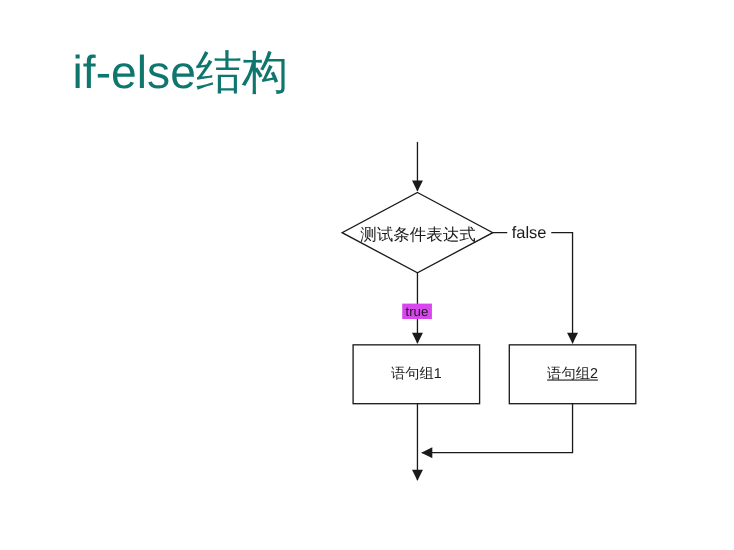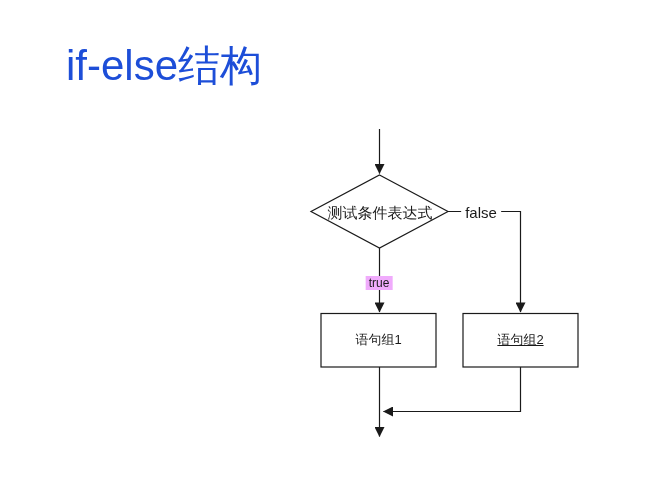--- a/index.html
+++ b/index.html
@@ -17,21 +17,21 @@
     color: #1a1a1a;
   }
   .title {
     position: absolute;
     left: 66px;
     top: 38px;
     margin: 0;
     font-size: 42px;
     font-weight: 500;
     letter-spacing: 0px;
-    color: #1d4ed8;
+    color: #0f766e;
     font-family: "Liberation Sans", "DejaVu Sans", sans-serif;
   }
   .diagram {
     position: absolute;
     inset: 0;
   }
   .diagram svg {
     position: absolute;
     left: 0;
     top: 0;
@@ -45,21 +45,21 @@
     left: 320px;
     top: 204px;
     width: 120px;
     text-align: center;
     font-size: 15px;
   }
   .lbl-true {
     left: 379px;
     top: 283px;
     transform: translate(-50%, -50%);
-    background: #f0abfc;
+    background: #d946ef;
     padding: 0 3px;
     font-size: 12px;
   }
   .lbl-false {
     left: 481px;
     top: 212px;
     transform: translate(-50%, -50%);
     background: #ffffff;
     padding: 0 4px;
     font-size: 15px;

